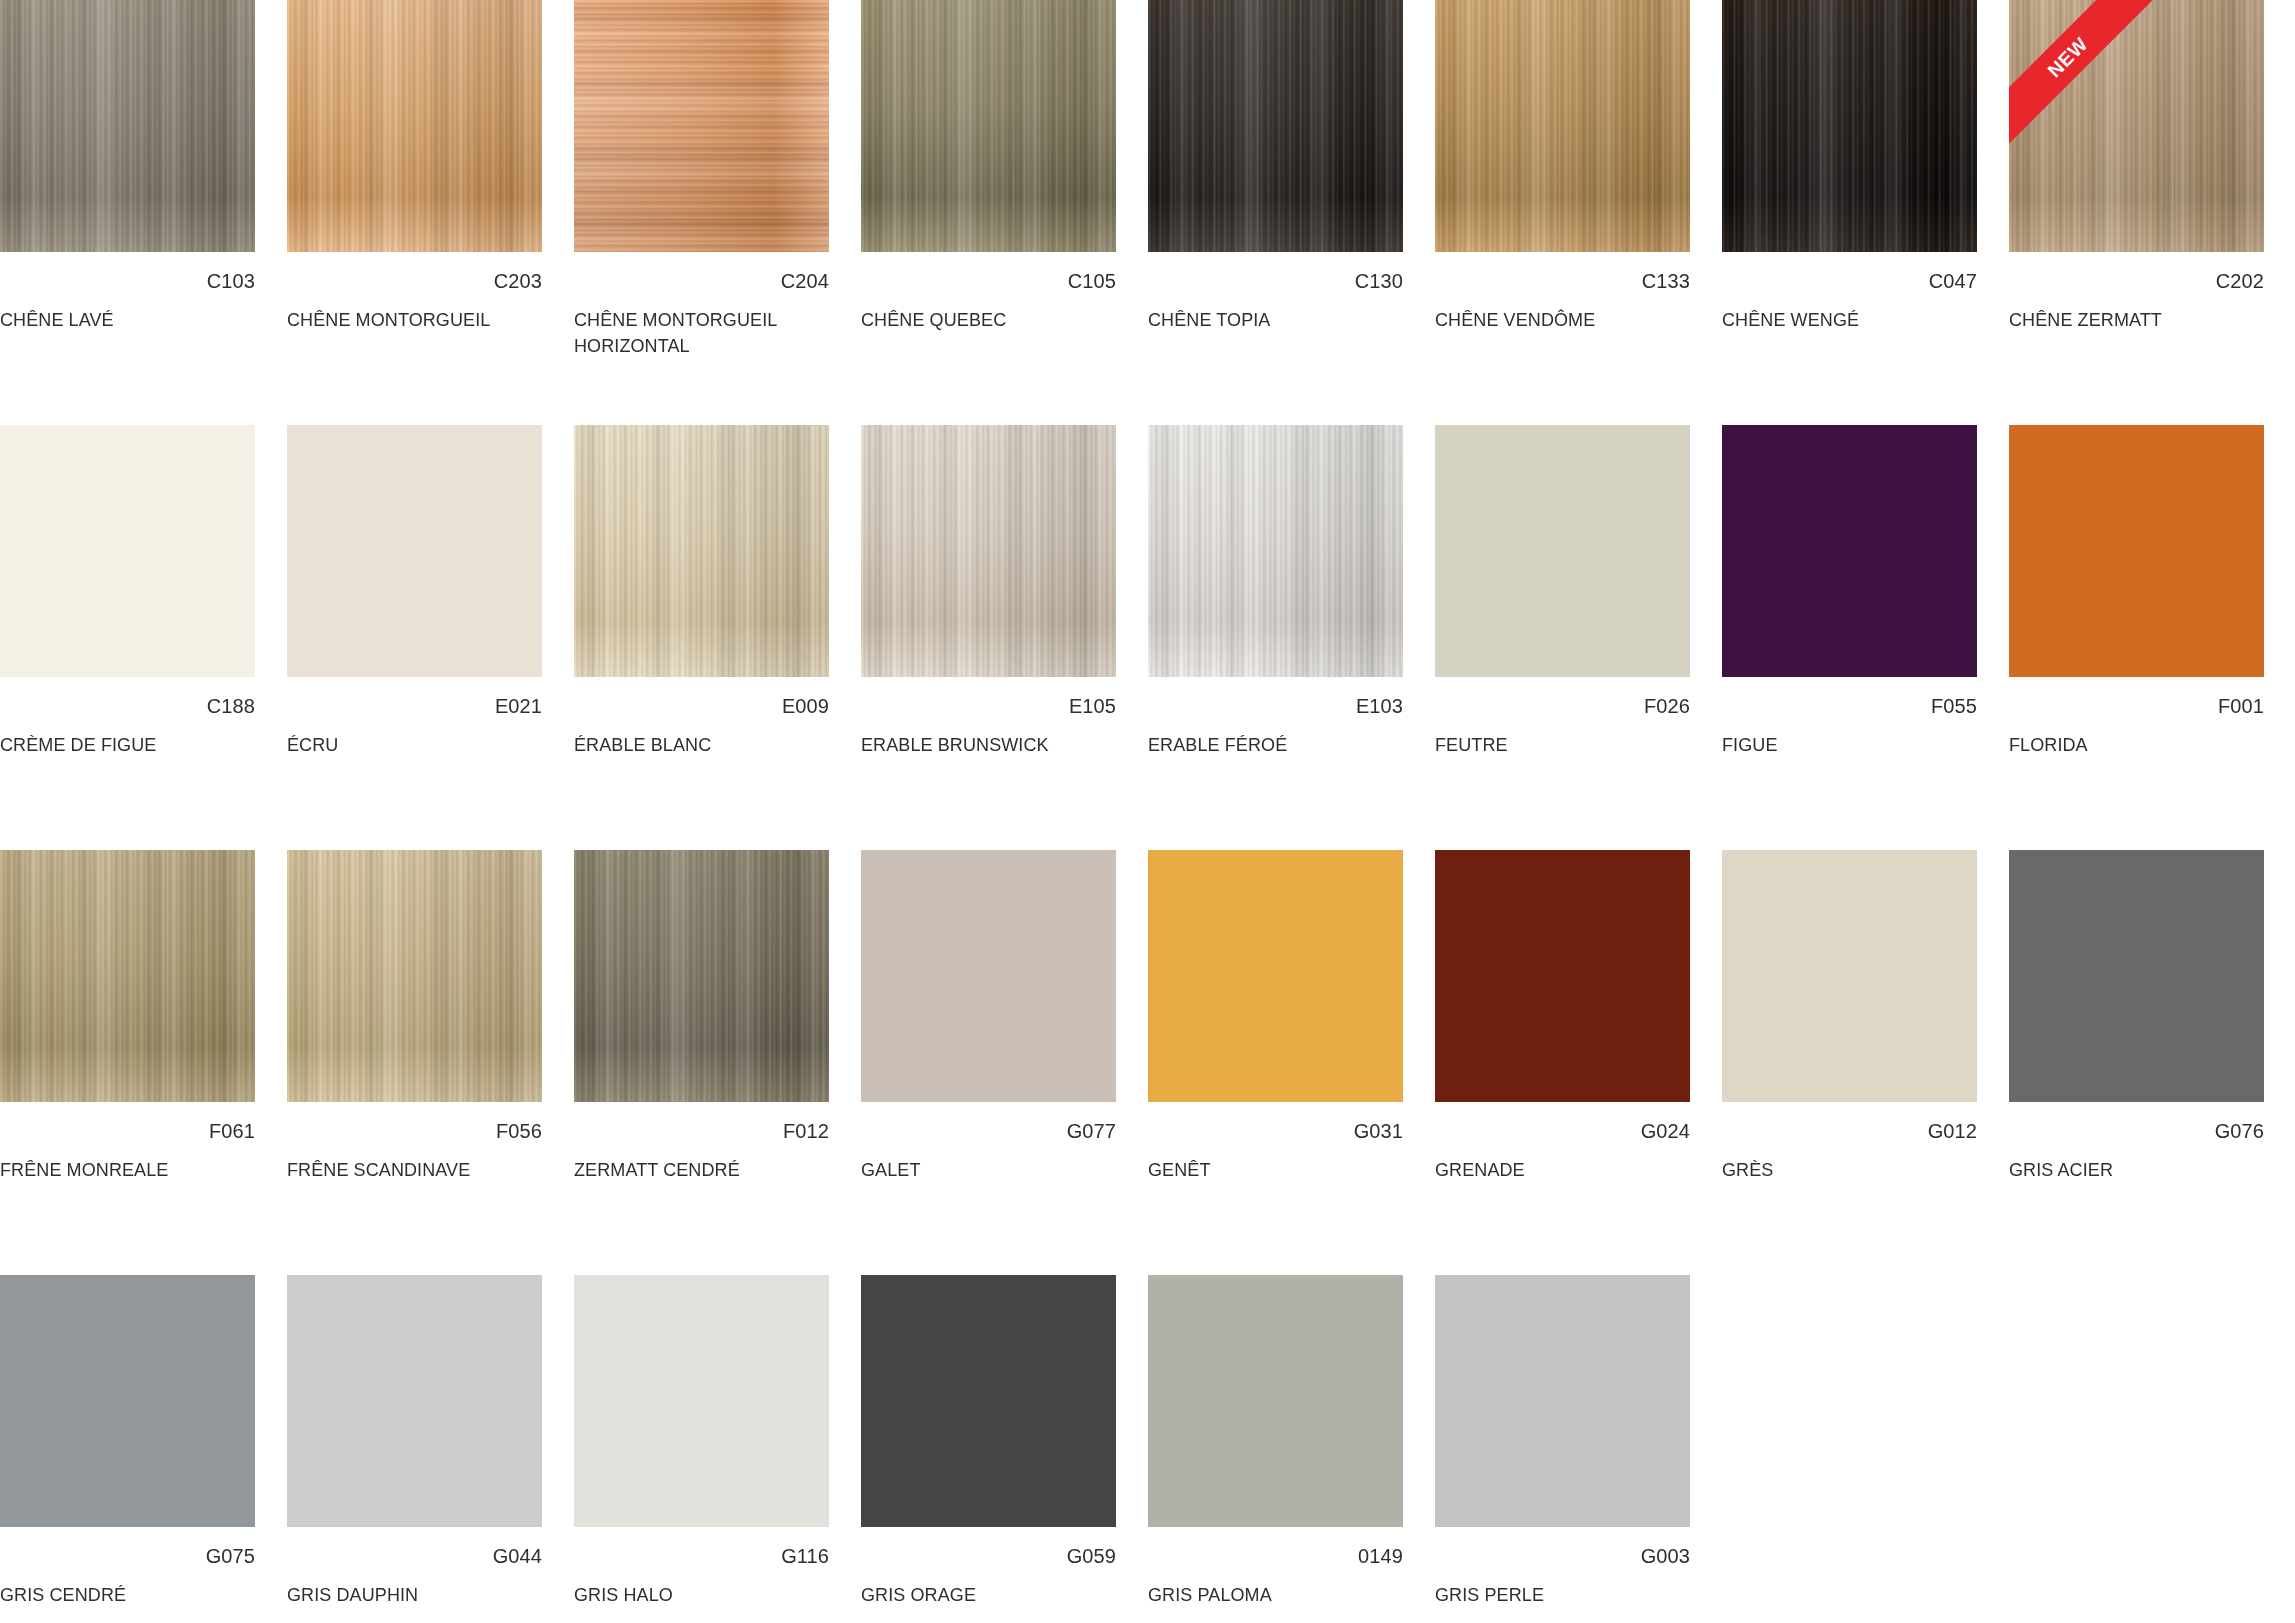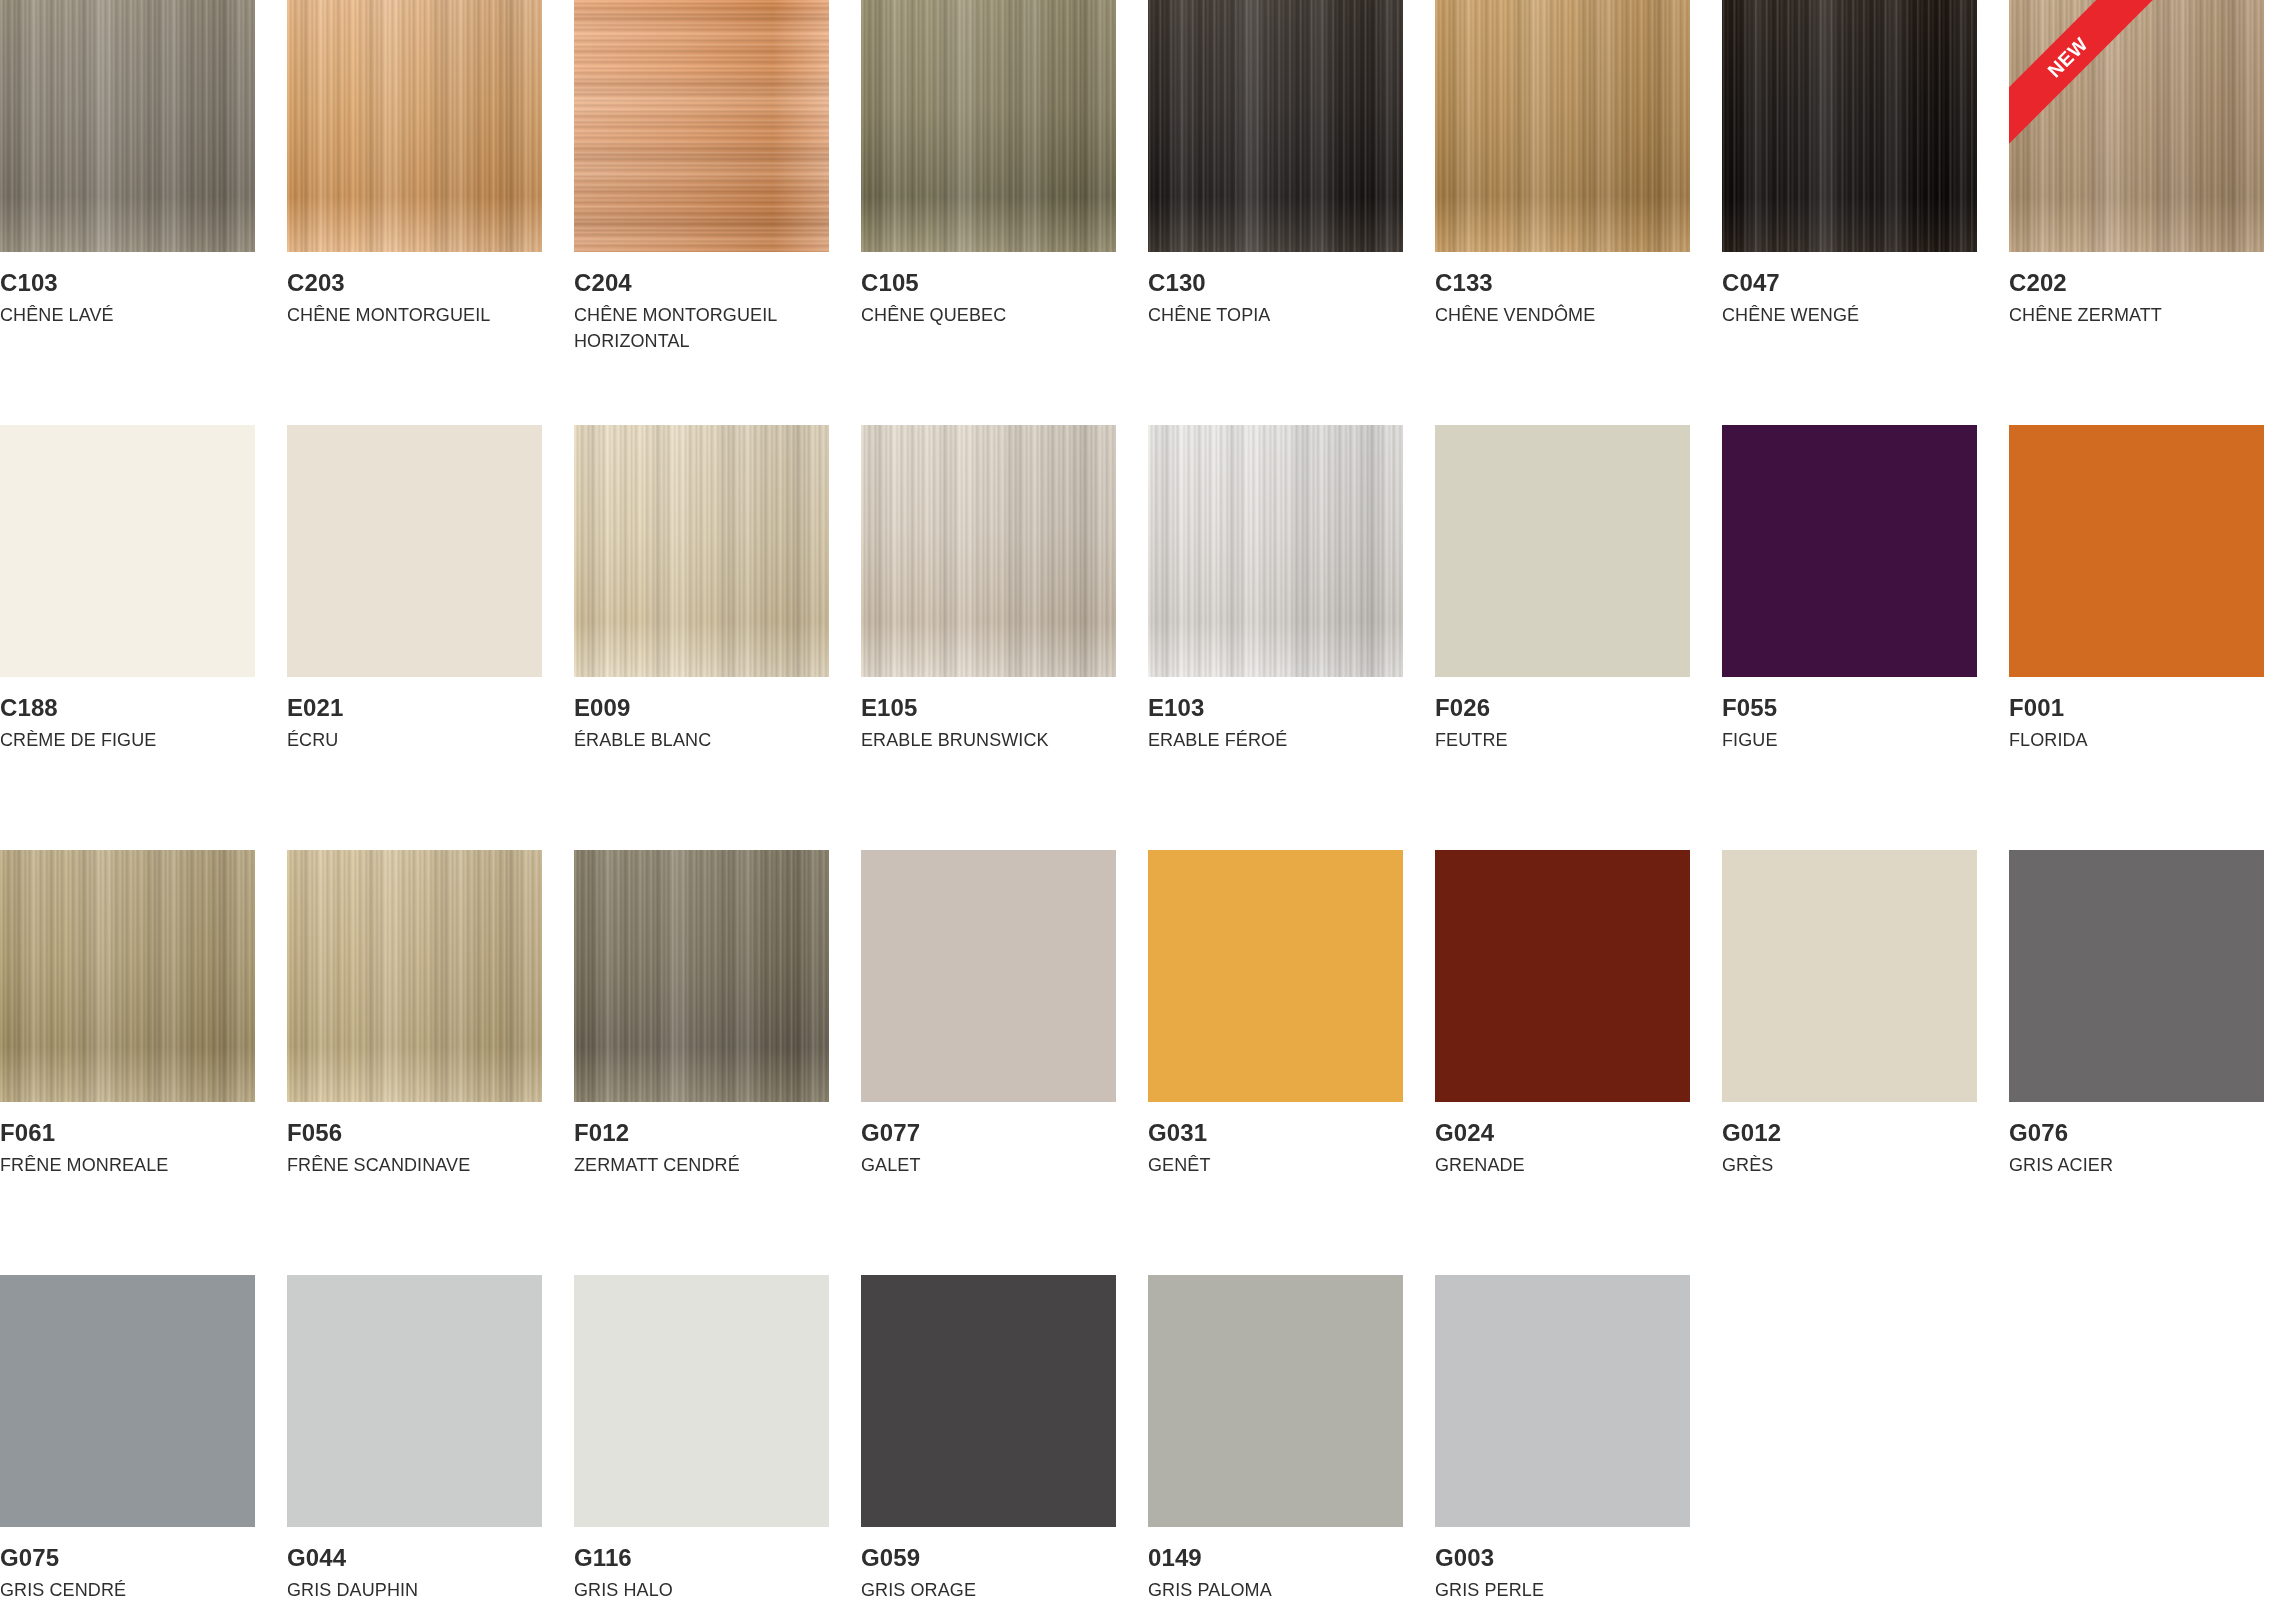--- a/index.html
+++ b/index.html
@@ -21,29 +21,30 @@
   .cell { position: relative; width: 255px; }
   .swatch {
     position: relative;
     width: 255px;
     height: 252px;
     overflow: hidden;
   }
   .tex { position: absolute; inset: 0; }
   .code {
     margin-top: 19.4px;
-    font-size: 24px;
-    font-weight: 700;
+    font-size: 20px;
+    font-weight: 400;
     color: #2e2e2e;
     letter-spacing: 0.1px;
     line-height: 1;
     font-family: "Liberation Sans", sans-serif;
+    text-align: right;
   }
   .name {
-    margin-top: 8px;
+    margin-top: 17px;
     font-size: 18px;
     font-weight: 400;
     color: #2e2e2e;
     line-height: 1.42;
     letter-spacing: 0.1px;
     max-width: 237px;
     font-family: "Liberation Sans", sans-serif;
   }
   
   .ribbon {

